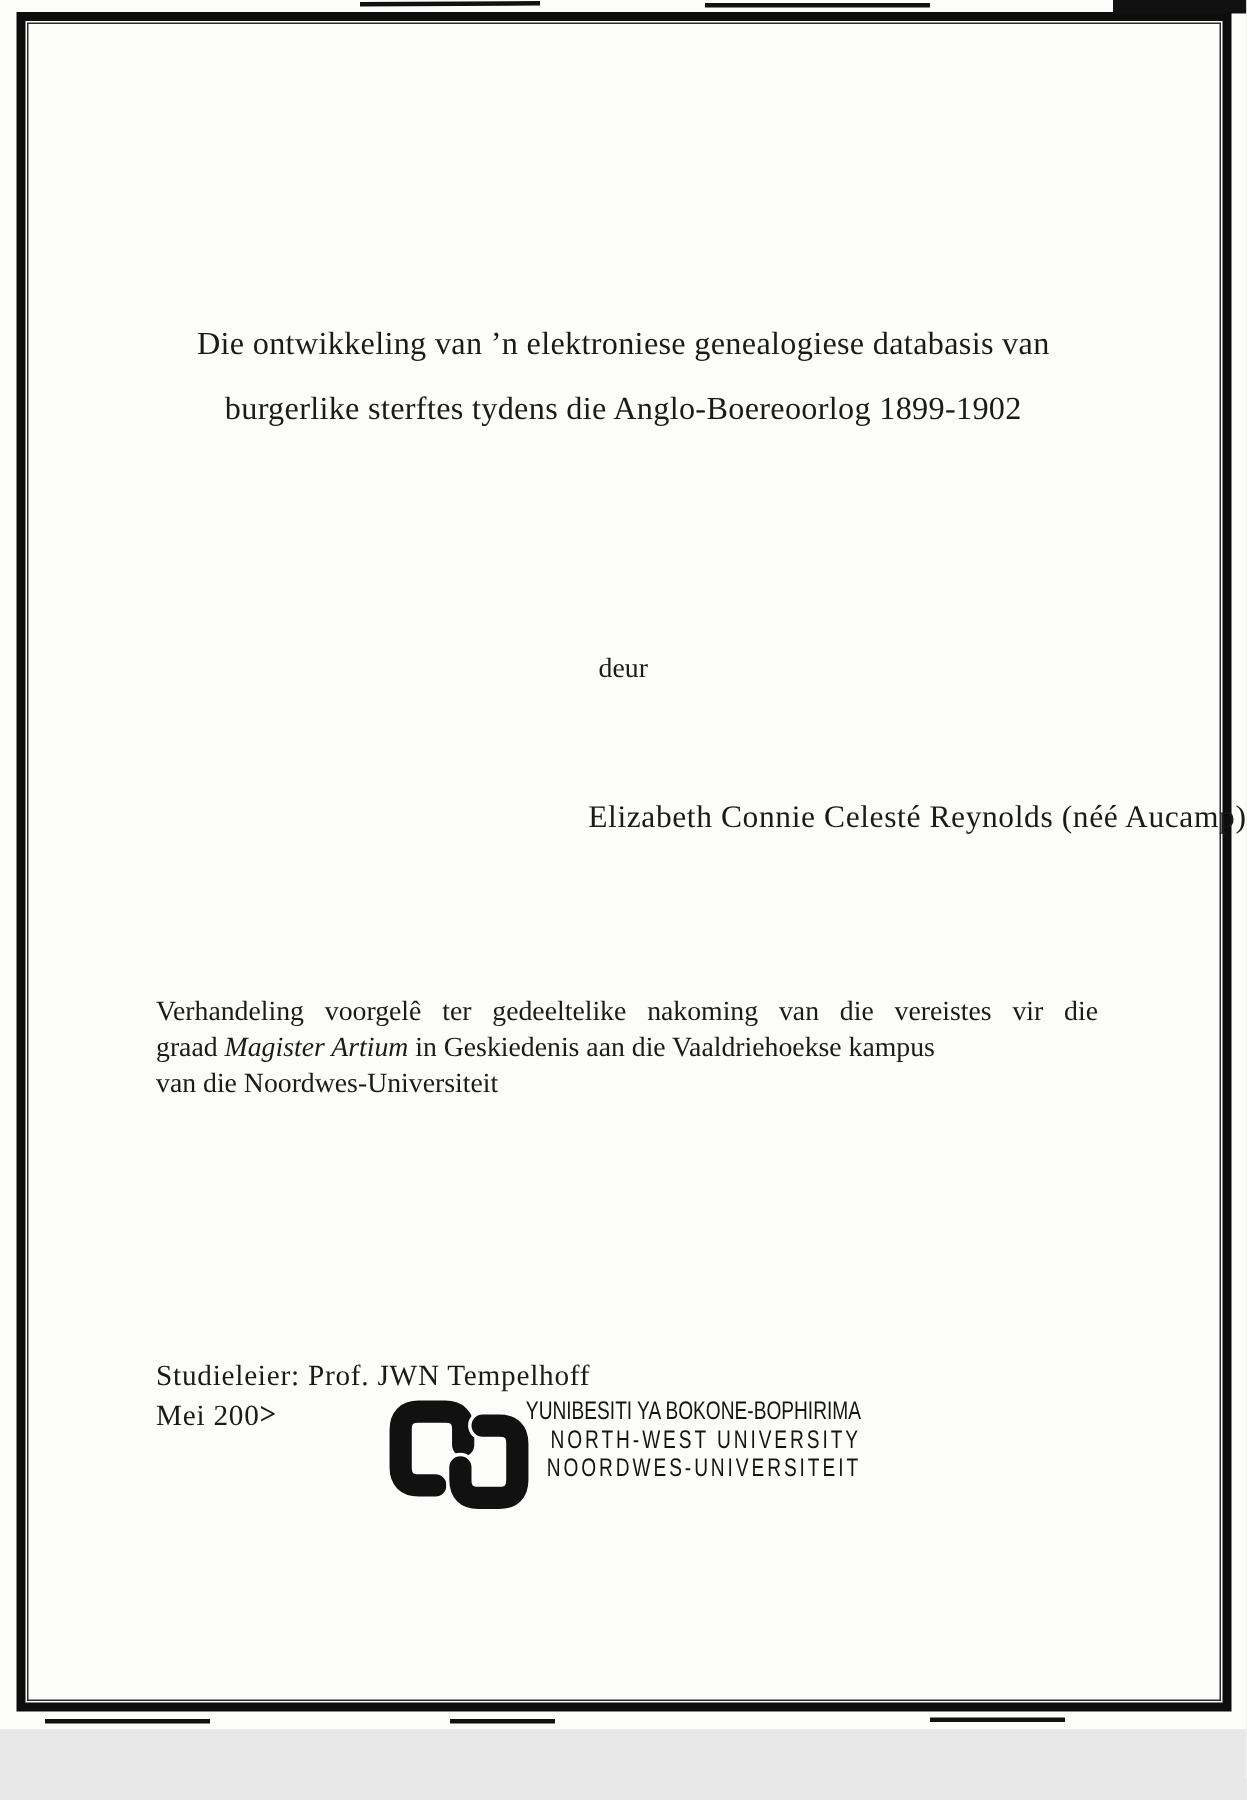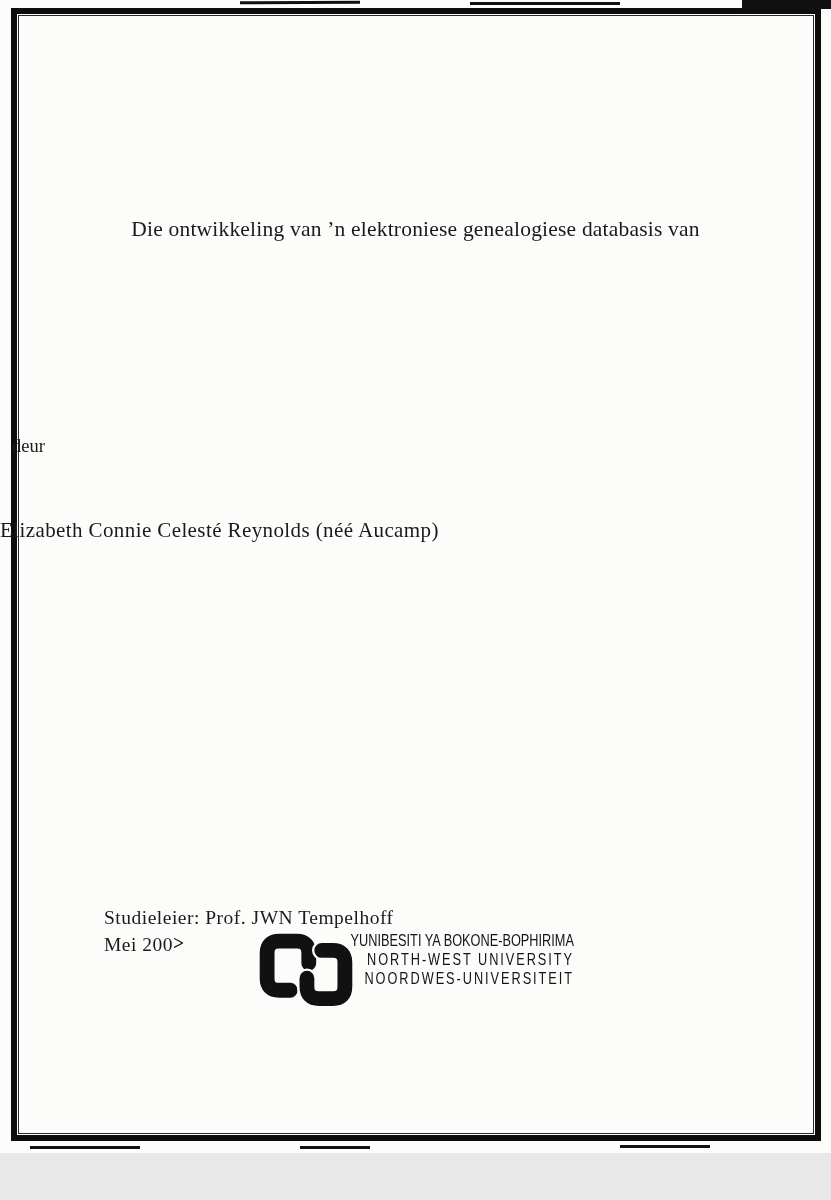--- a/index.html
+++ b/index.html
@@ -40,27 +40,28 @@
   .title-block {
     position: absolute;
     top: 208px; left: 60px; right: 60px;
     text-align: center;
     font-size: 21.5px;
     line-height: 43px;
     letter-spacing: 0.2px;
   }
   .byline {
     position: absolute;
-    top: 436px; left: 12px; right: 0;
+    top: 436px; left: 0; right: 0;
+    text-align: center;
     font-size: 18.5px;
   }
   .author {
     position: absolute;
-    top: 518px; left: 0; right: 0;
-    text-align: left;
+    top: 532px; left: 0; right: 0;
+    text-align: right;
     font-size: 21px;
     letter-spacing: 0.4px;
   }
   .statement {
     position: absolute;
     top: 663px; left: 104px;
     width: 628px;
     font-size: 18.5px;
     line-height: 24px;
   }
@@ -121,26 +122,32 @@
 
   <div class="artifact a1"></div>
   <div class="artifact a2"></div>
   <div class="artifact a3"></div>
   <div class="artifact a4"></div>
   <div class="artifact a5"></div>
   <div class="artifact a6"></div>
 
   <div class="title-block">
     <div>Die ontwikkeling van ’n elektroniese genealogiese databasis van</div>
+    <div>burgerlike sterftes tydens die Anglo-Boereoorlog 1899-1902</div>
   </div>
 
   <div class="byline">deur</div>
 
   <div class="author">Elizabeth Connie Celesté Reynolds (néé Aucamp)</div>
 
+  <div class="statement">
+    <div class="just">Verhandeling voorgelê ter gedeeltelike nakoming van die vereistes vir die</div>
+    <div><span>graad </span><span class="it">Magister Artium</span><span> in Geskiedenis aan die Vaaldriehoekse kampus</span></div>
+    <div>van die Noordwes-Universiteit</div>
+  </div>
 
   <div class="supervisor-block">
     <div>Studieleier: Prof. JWN Tempelhoff</div>
     <div><span>Mei 200</span><span class="date-seven">&gt;</span></div>
   </div>
 
   <div class="logo-block">
     <svg class="logo-mark" viewBox="0 0 108 82" width="100" height="78" xmlns="http://www.w3.org/2000/svg">
 
       <path d="M 57 36 V 25 Q 57 12 44 12 H 25 Q 12 12 12 25 V 52 Q 12 65 25 65 H 37" fill="none" stroke="#111111" stroke-width="16" stroke-linecap="round" stroke-linejoin="round"></path>

